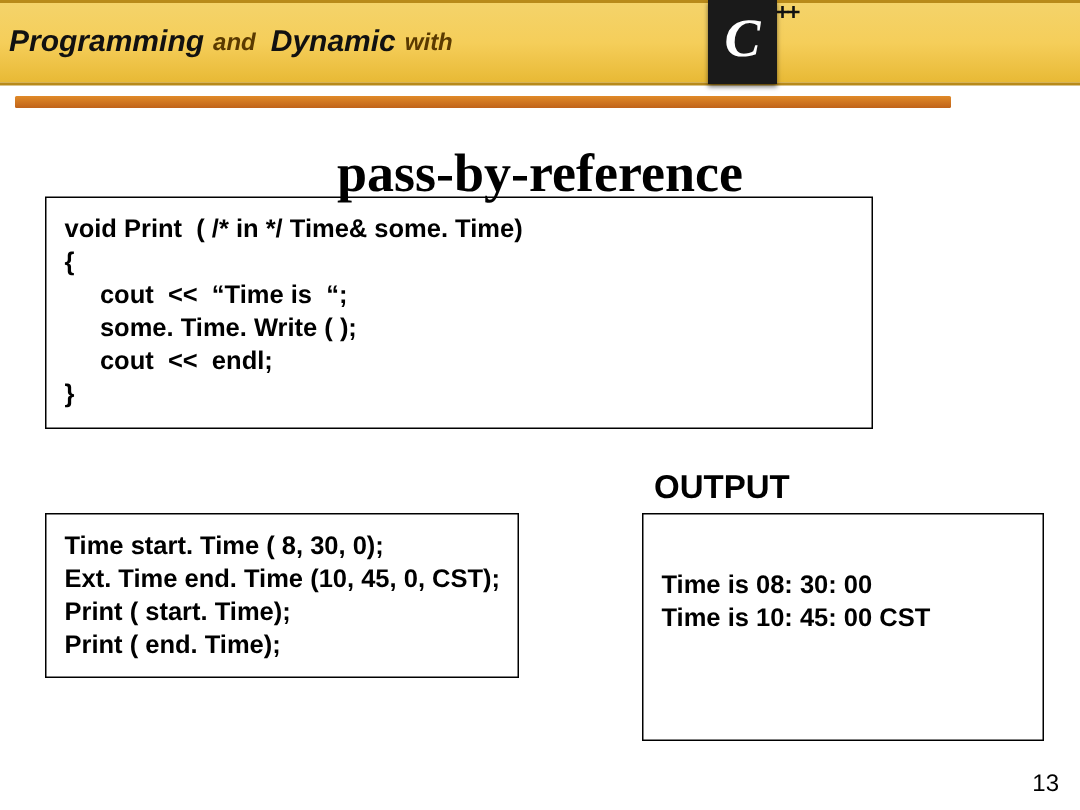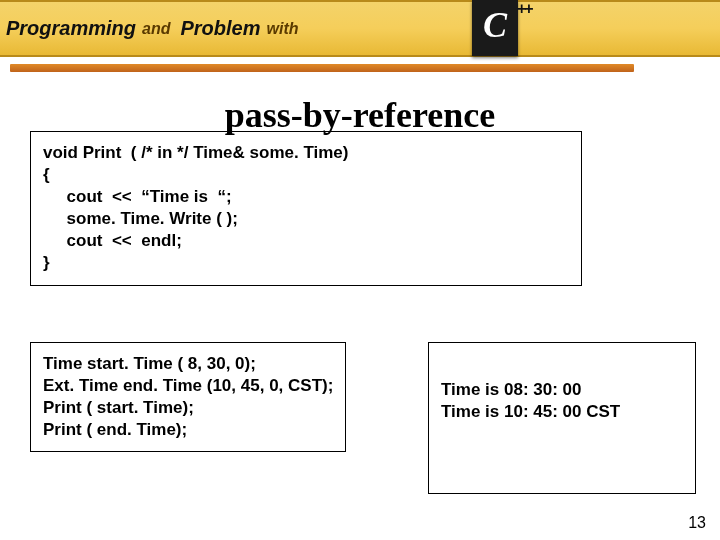--- a/index.html
+++ b/index.html
@@ -106,21 +106,21 @@
     font-family: Arial, sans-serif;
   }
 </style>
 </head>
 <body>
 
 <div class="header">
   <span class="hdr-seg hdr-prog">Programming</span>
   <span class="hdr-seg hdr-and">and</span>
   <span class="hdr-seg" style="width:4px"></span>
-  <span class="hdr-seg hdr-solv">Problem</span>
+  <span class="hdr-seg hdr-solv">Dynamic</span>
   <span class="hdr-seg hdr-with">with</span>
 </div>
 
 <div class="logo">C</div>
 <div class="logo-plus">++</div>
 
 <div class="title">
   <br>
   <span>pass-by-reference</span>
 </div>
@@ -129,20 +129,21 @@
 
 <div class="codebox box1">void Print  ( /* in */ Time&amp; some. Time)
 {
      cout  &lt;&lt;  “Time is  “;
      some. Time. Write ( );
      cout  &lt;&lt;  endl;
 }</div>
 
 <div class="label-row">
   <span class="label-client">CLIENT  CODE</span>
+  <span class="label-output">OUTPUT</span>
 </div>
 
 <div class="codebox box2">Time start. Time ( 8, 30, 0);
 Ext. Time end. Time (10, 45, 0, CST);
 Print ( start. Time);
 Print ( end. Time);</div>
 
 <div class="codebox box3">Time is 08: 30: 00
 Time is 10: 45: 00 CST</div>
 

